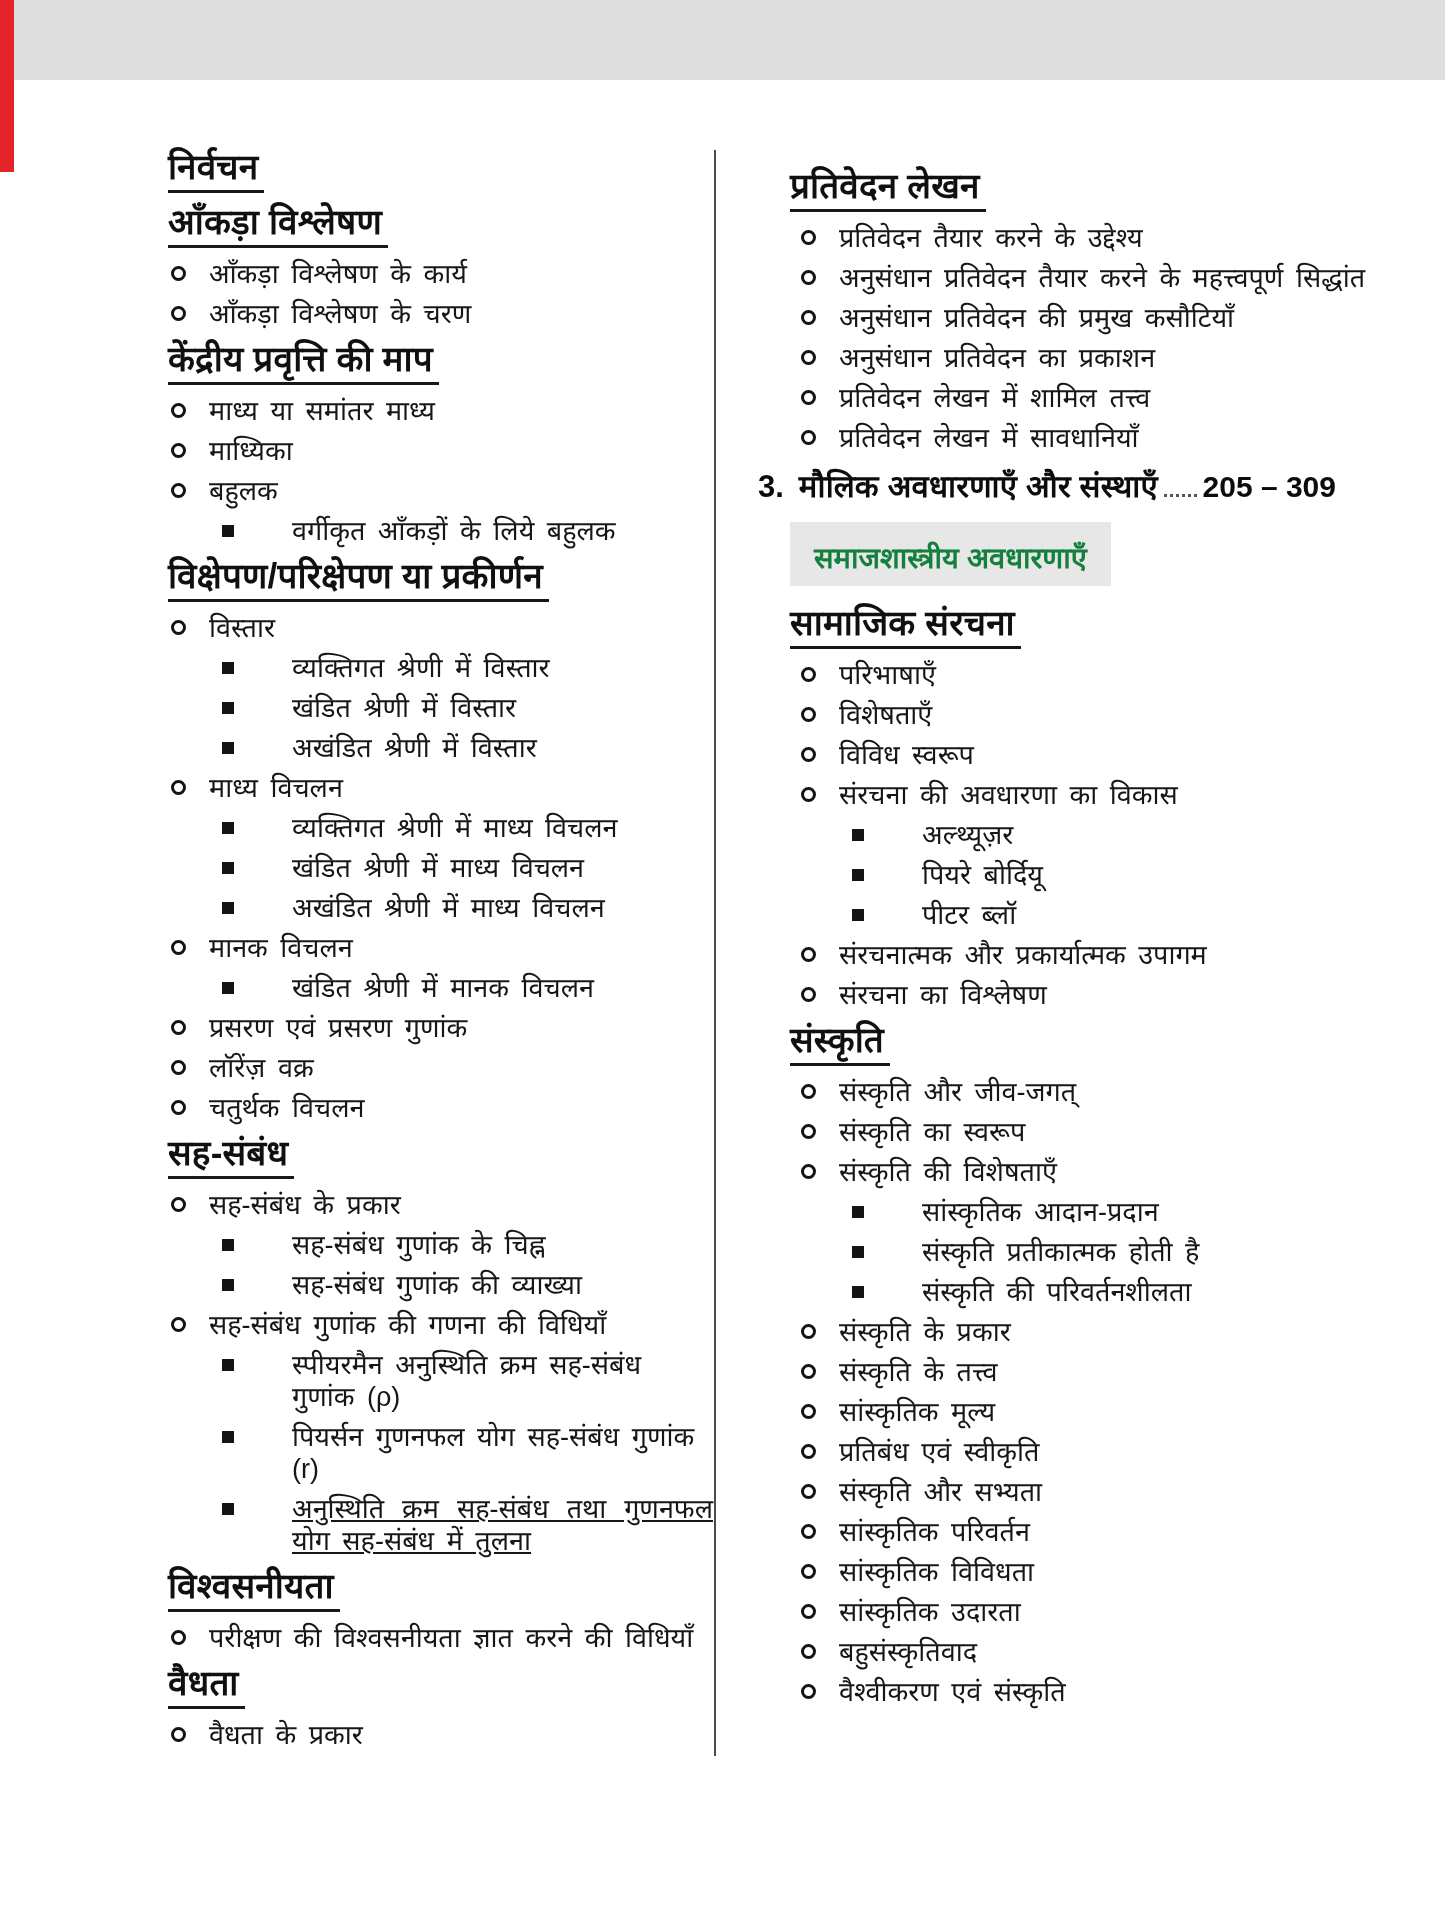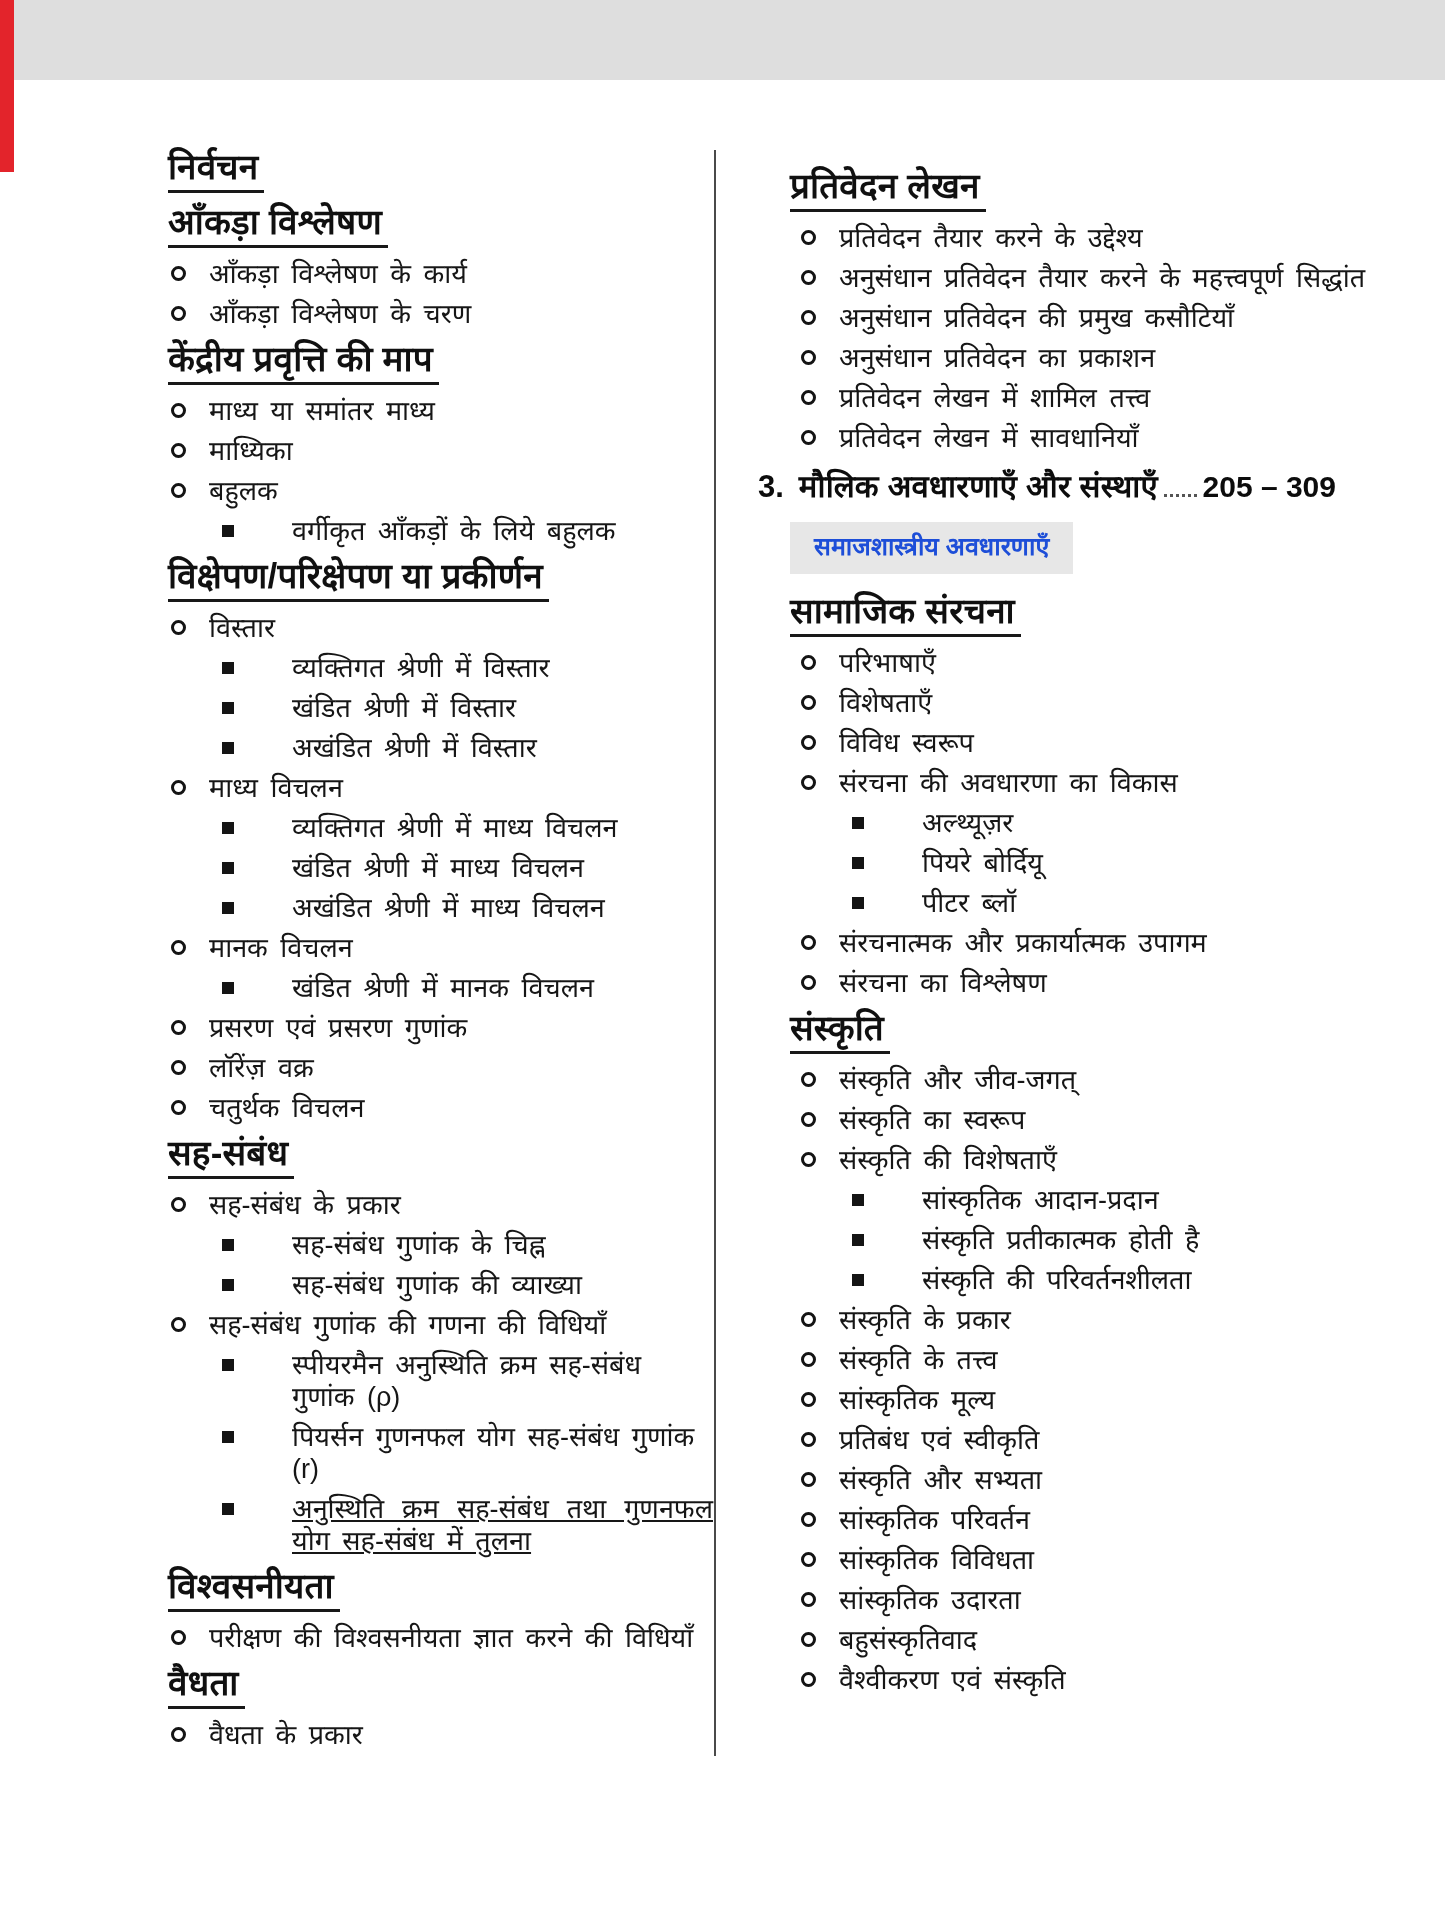--- a/index.html
+++ b/index.html
@@ -39,21 +39,21 @@
 
   .chapter{display:flex;align-items:baseline;width:578px;font-weight:bold;color:#0c0c0c;
     margin:14px 0 16px 0;}
   .chapter-number{font-size:31px;line-height:38px;margin-right:15px;}
   .chapter-title{font-size:31px;line-height:38px;white-space:nowrap;letter-spacing:0.2px;}
   .dotted-leader{flex:1 1 auto;min-width:24px;border-bottom:3px dotted #555;margin:0 6px 7px 6px;}
   .chapter-pages{font-size:30px;line-height:38px;white-space:nowrap;}
 
   .boxed-heading{margin:2px 0 20px 32px;}
   .boxed-heading .box-inner{display:inline-block;background:var(--box);
-    font-weight:bold;font-size:25px;line-height:33px;color:#1d4ed8;padding:8px 24px 11px 24px;}
+    font-weight:bold;font-size:29px;line-height:33px;color:#15803d;padding:20px 24px 11px 24px;}
 </style>
 </head>
 <body>
 
 <div id="canvas">
   <div class="top-band"></div>
   <div class="red-strip"></div>
   <div class="col-divider"></div>
   <div class="col col-left" id="col-left">
       <div class="heading">

